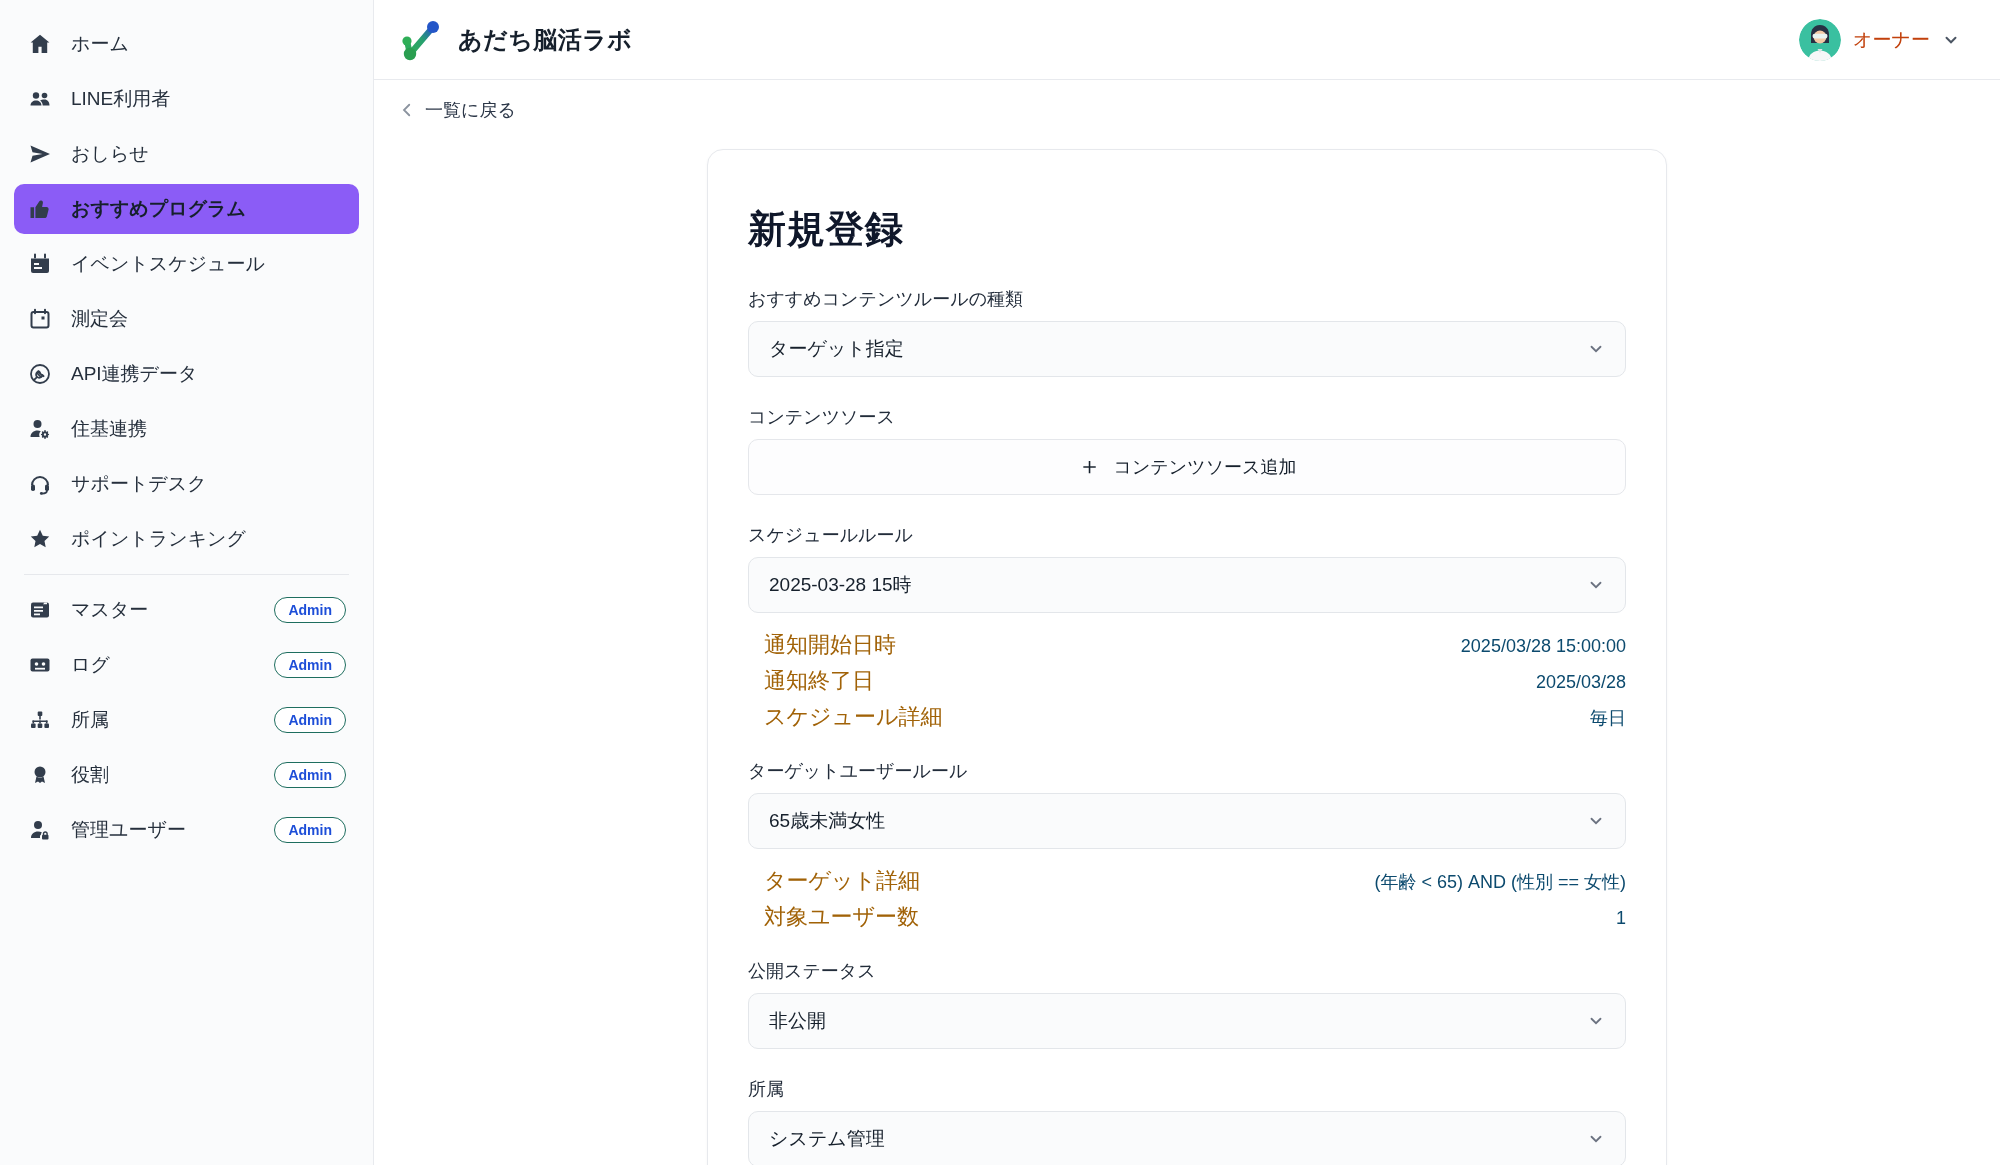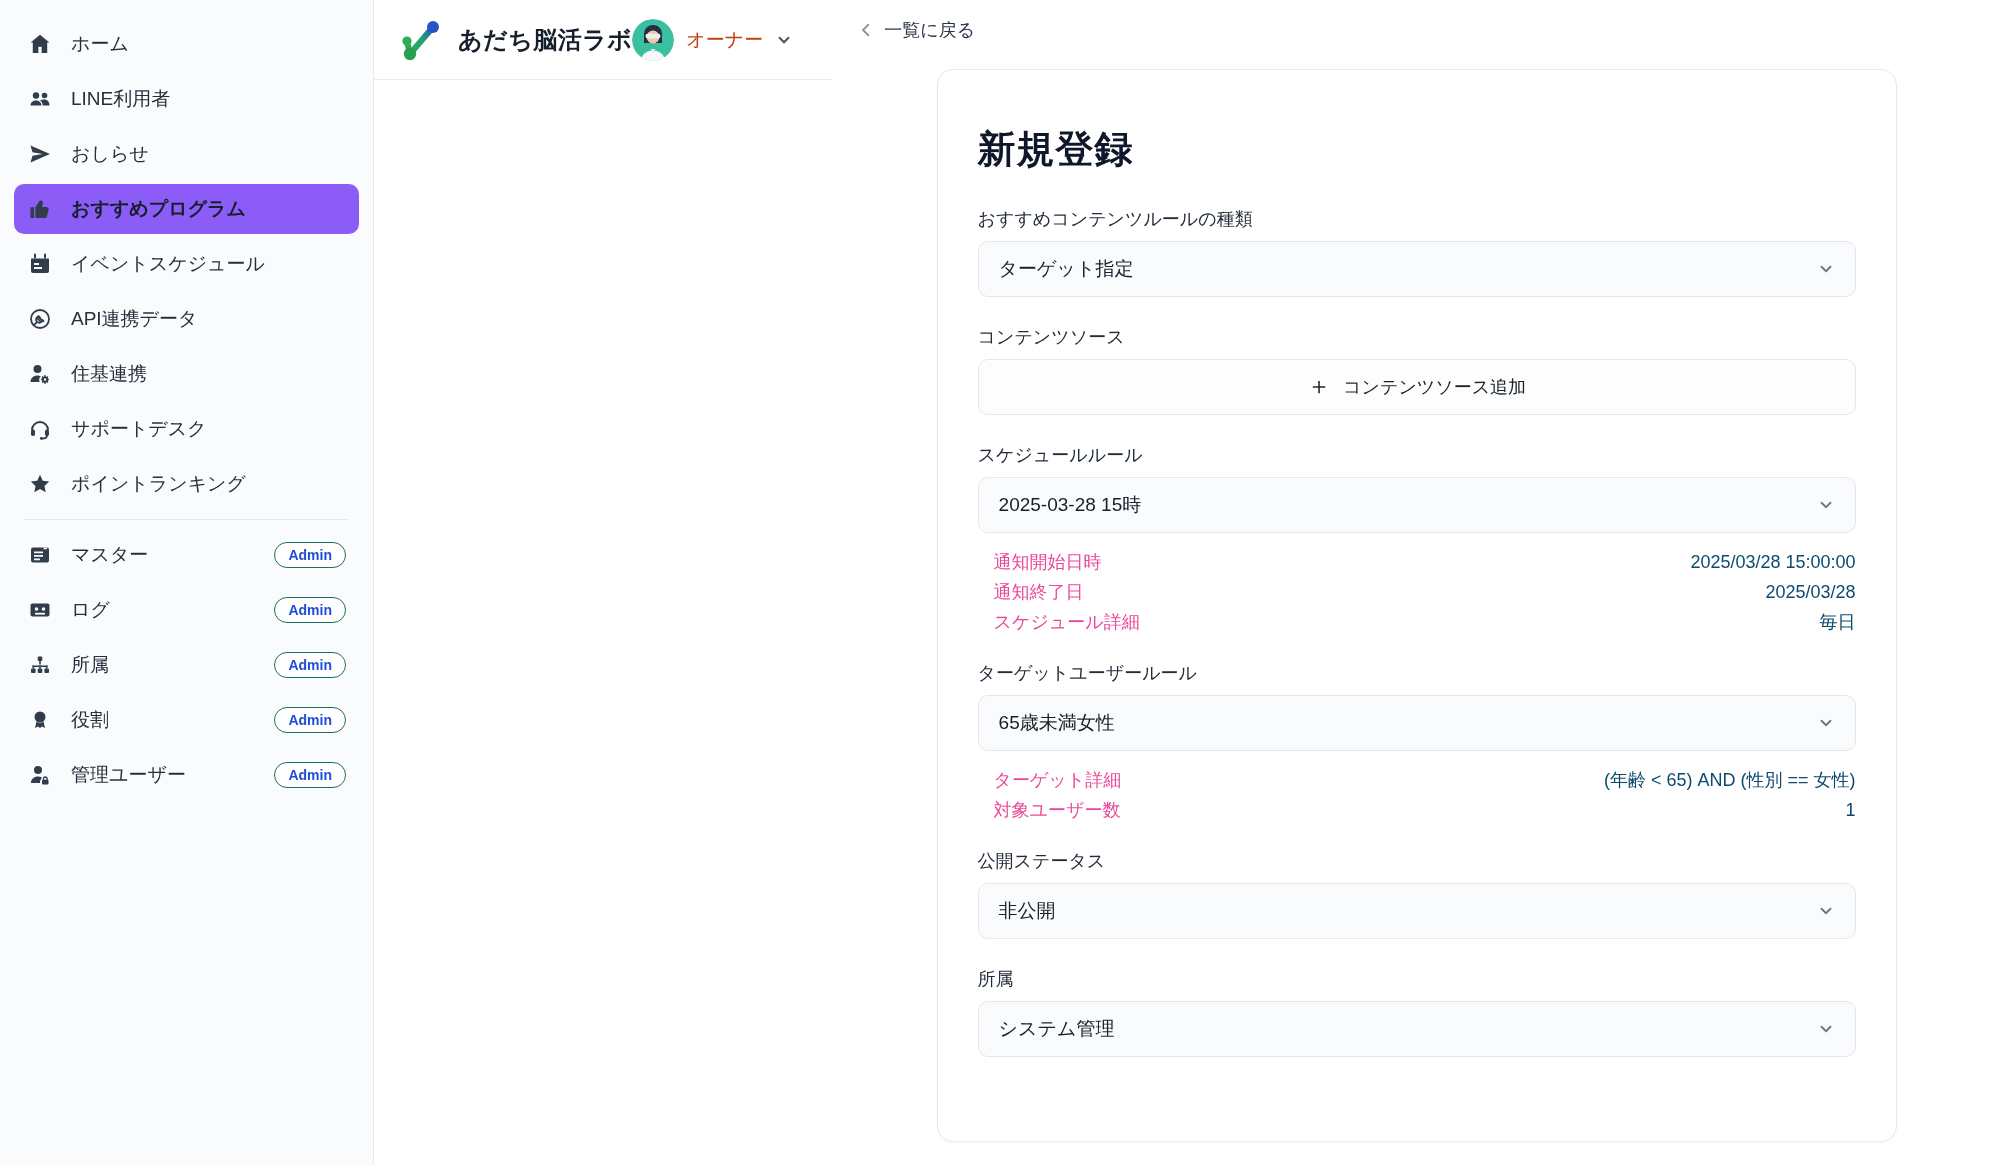--- a/index.html
+++ b/index.html
@@ -21,21 +21,21 @@
   .side-item.active { background:#8b5cf6; font-weight:600; color:#16202c; }
   .side-item .ic { width:26px; height:26px; flex-shrink:0; color:#323d4c; display:flex; align-items:center; justify-content:center; }
   .side-item .ic svg { width:24px; height:24px; }
   .badge {
     margin-left:auto; border:1.5px solid #1e6e5f; color:#1d4ed8;
     background:#ffffff; border-radius:999px; padding:3px 13px;
     font-size:14px; font-weight:700; line-height:1.3;
   }
   .side-divider { height:1px; background:#e6e8ec; margin:10px 24px; }
   
-  .main { flex:1; display:flex; flex-direction:row; background:#ffffff; }
+  .main { flex:1; display:flex; flex-direction:column; background:#ffffff; }
   .topbar {
     height:80px; background:#ffffff; border-bottom:1px solid #e8eaee;
     display:flex; align-items:center; padding:0 40px 0 24px; flex-shrink:0;
   }
   .brand { display:flex; align-items:center; gap:14px; }
   .brand-name { font-size:24px; font-weight:700; color:#16202c; letter-spacing:.5px; }
   .usermenu { margin-left:auto; display:flex; align-items:center; gap:12px; cursor:pointer; }
   .avatar { width:42px; height:42px; border-radius:50%; overflow:hidden; flex-shrink:0; }
   .username { font-size:19px; color:#c2410c; }
   .chev { color:#4b5563; display:flex; }
@@ -63,21 +63,21 @@
   .selectbox .sval { flex:1; }
   .selectbox .chevd { color:#6b7280; display:flex; }
   .addbtn {
     height:56px; width:100%; border:1px solid #e5e7eb; border-radius:10px;
     background:#fdfdfe; display:flex; align-items:center; justify-content:center;
     gap:12px; font-size:18px; color:#16202c; cursor:pointer;
   }
   .addbtn .plus { font-size:24px; font-weight:400; color:#16202c; line-height:1; margin-top:-2px; }
   .details { padding:14px 0 0 16px; }
   .drow { display:flex; justify-content:space-between; align-items:baseline; padding:3px 0; }
-  .dlabel { font-size:18px; color:#ec4899; }
+  .dlabel { font-size:22px; color:#a16207; }
   .dvalue { font-size:18px; color:#0c4a6e; text-align:right; }
 </style>
 </head>
 <body>
 
 <nav class="sidebar">
   <div class="side-item">
     <span class="ic">
       <svg viewBox="0 0 24 24" fill="currentColor">
           <path d="M12 2.7 2.6 10.4h2.2V21h5.6v-6.2h3.2V21h5.6V10.4h2.2z"></path>
@@ -113,20 +113,30 @@
   </div>
   <div class="side-item">
     <span class="ic">
       <svg viewBox="0 0 24 24" fill="currentColor">
           <path d="M7 2.5v3M17 2.5v3" stroke="currentColor" stroke-width="2" stroke-linecap="round"></path>
           <path d="M3 6.5h18v12.5a2 2 0 0 1-2 2H5a2 2 0 0 1-2-2z"></path>
           <path d="M6 11h5v2H6zM6 15h8v2H6z" fill="#fafbfc"></path>
         </svg>
     </span>
     <span>イベントスケジュール</span>
+  </div>
+  <div class="side-item">
+    <span class="ic">
+      <svg viewBox="0 0 24 24" fill="none" stroke="currentColor" stroke-width="2">
+          <rect x="3.5" y="5" width="17" height="15.5" rx="2"></rect>
+          <path d="M7 2.8v3.4M17 2.8v3.4" stroke-linecap="round"></path>
+          <rect x="13.5" y="9.5" width="3" height="3" fill="currentColor" stroke="none"></rect>
+        </svg>
+    </span>
+    <span>測定会</span>
   </div>
   <div class="side-item">
     <span class="ic">
       <svg viewBox="0 0 24 24" fill="none" stroke="currentColor" stroke-width="1.8">
           <circle cx="12" cy="12" r="9"></circle>
           <path d="M9.2 11.2l3.6 3.6M10.6 9.2l1.3 1.3M14.3 12.9l1.3 1.3" stroke-linecap="round"></path>
           <path d="M9 14.9c-1.2-1.2-1.2-3.2 0-4.4l1.1-1.1 4.4 4.4-1.1 1.1c-1.2 1.2-3.2 1.2-4.4 0zM8.2 15.8l-1.6 1.6" stroke-linecap="round"></path>
         </svg>
     </span>
     <span>API連携データ</span>

